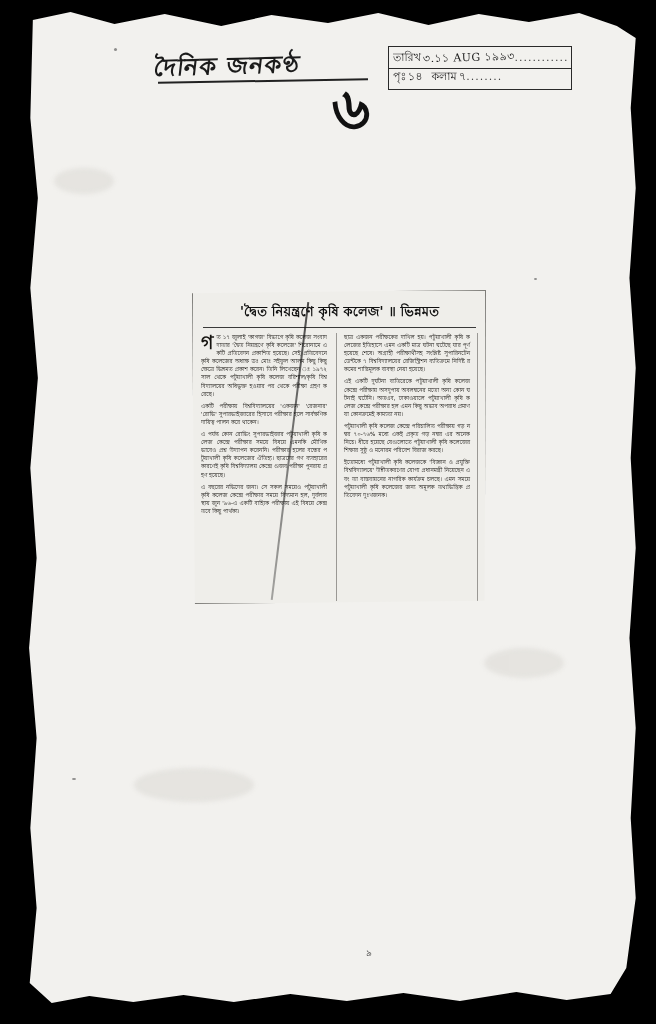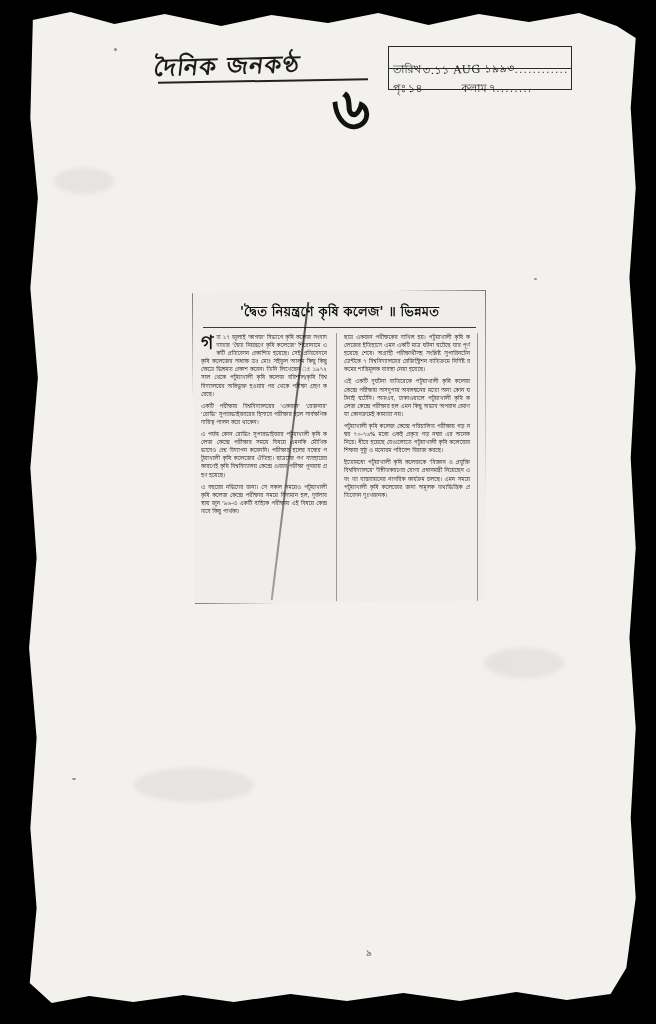--- a/index.html
+++ b/index.html
@@ -82,21 +82,21 @@
     line-height: 1;
   }
   
   #stampbox {
     position: absolute;
     left: 374px;
     top: 38px;
     width: 184px;
     height: 44px;
     border: 1.5px solid #2a2a2a;
-    padding: 14px 4px;
+    padding: 2px 4px;
   }
   #stampbox .row {
     display: flex;
     align-items: baseline;
     height: 19px;
     font-family: "DejaVu Sans", sans-serif;
     font-size: 11px;
     color: #1d1d1d;
     white-space: nowrap;
     overflow: hidden;
@@ -214,21 +214,21 @@
     <div id="stampbox">
       <div class="divider"></div>
       <div class="row">
         <span class="label">তারিখ</span>
         <span class="hand">৩.১১ AUG ১৯৯৩</span>
         <span class="dots">..............</span>
       </div>
       <div class="row">
         <span class="label">পৃঃ</span>
         <span class="hand">১৪</span>
-        <span class="label" style="margin-left:38px">কলাম</span>
+        <span class="label" style="margin-left:8px">কলাম</span>
         <span class="hand">৭</span>
         <span class="dots">........</span>
       </div>
     </div>
 
     <div id="clipping">
       <div id="clip-headline">'দ্বৈত নিয়ন্ত্রণে কৃষি কলেজ' ॥ ভিন্নমত</div>
       <div id="clip-rule"></div>
 
       <div id="clip-cols">

